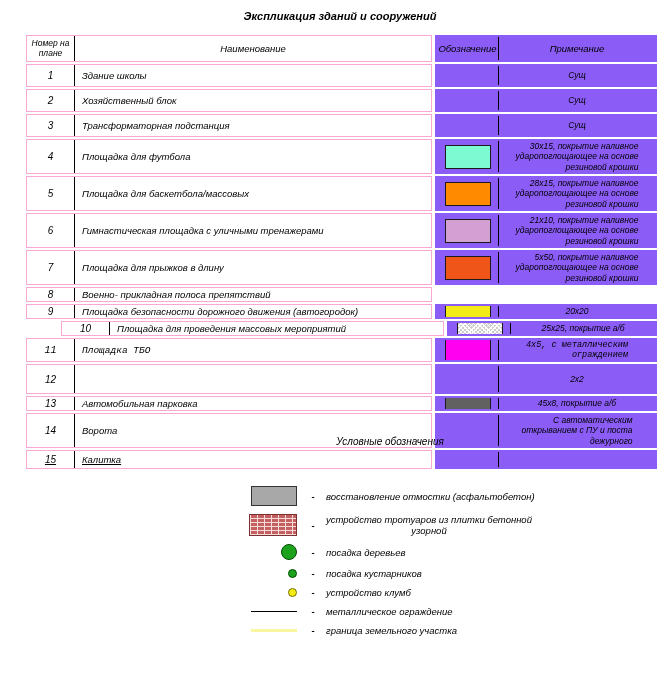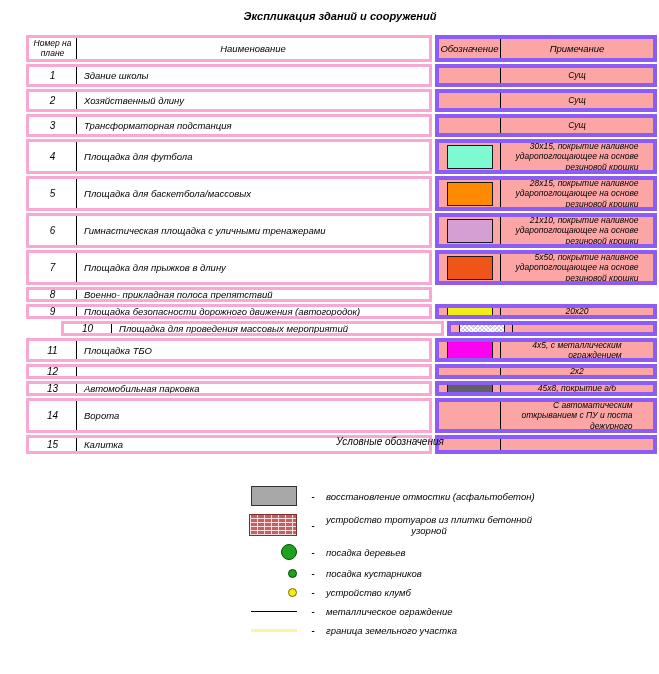--- a/index.html
+++ b/index.html
@@ -8,22 +8,22 @@
     font-family:"Liberation Sans",sans-serif;font-style:italic;color:#000;
     overflow:hidden;
   }
   .doc-title{
     position:absolute;top:10px;left:20px;width:640px;text-align:center;
     font-size:11px;font-weight:bold;
   }
   
   .etable{position:absolute;left:26px;top:35px;width:631px;}
   .trow{display:flex;margin-bottom:2px;}
-  .block-left{display:flex;width:406px;border:3px solid #f9a8d4;box-sizing:border-box;background:#fff;}
-  .block-right{display:flex;width:222px;border:4px solid #8b5cf6;box-sizing:border-box;margin-left:3px;background:#fca5a5;}
+  .block-left{display:flex;width:406px;border:1px solid #f9a8d4;box-sizing:border-box;background:#fff;}
+  .block-right{display:flex;width:222px;border:2px solid #8b5cf6;box-sizing:border-box;margin-left:3px;background:#8b5cf6;}
   .cell{display:flex;align-items:center;justify-content:center;box-sizing:border-box;overflow:hidden;}
   .c1{width:48px;border-right:1px solid #000;font-size:10px;}
   .c2{flex:1;justify-content:flex-start;padding-left:7px;font-size:9.5px;}
   .c3{width:62px;border-right:1px solid #000;}
   .c4{flex:1;font-size:8.5px;line-height:10.5px;text-align:right;white-space:pre-line;padding:0 2px;}
   .thead{height:27px;}
   .thead .c1{font-size:8.5px;line-height:9.5px;text-align:center;white-space:pre-line;justify-content:center;padding-left:0;}
   .thead .c2{justify-content:center;padding-left:0;font-size:9.5px;}
   .thead .c3{font-size:9.5px;}
   .thead .c4{font-size:9.5px;line-height:normal;}
@@ -86,21 +86,21 @@
           <div class="cell c2">Здание школы</div>
         </div>
         <div class="block-right">
           <div class="cell c3"></div>
           <div class="cell c4">Сущ</div>
         </div>
       </div>
       <div class="trow" style="height: 23px;">
         <div class="block-left">
           <div class="cell c1">2</div>
-          <div class="cell c2">Хозяйственный длину</div>
+          <div class="cell c2">Хозяйственный блок</div>
         </div>
         <div class="block-right">
           <div class="cell c3"></div>
           <div class="cell c4">Сущ</div>
         </div>
       </div>
       <div class="trow" style="height: 23px;">
         <div class="block-left">
           <div class="cell c1">3</div>
           <div class="cell c2">Трансформаторная подстанция</div>
@@ -186,36 +186,37 @@
       </div>
       <div class="trow" style="height: 15px; padding-left: 35px;">
         <div class="block-left">
           <div class="cell c1">10</div>
           <div class="cell c2">Площадка для проведения массовых мероприятий</div>
         </div>
         <div class="block-right">
           <div class="cell c3">
             <div class="swatch sw-hatch" style="background-color: rgb(203, 203, 203); height: 13px;"></div>
           </div>
-        </div>
-      </div>
-      <div class="trow" style="height: 24px;">
+          <div class="cell c4">25х25, покрытие а/б</div>
+        </div>
+      </div>
+      <div class="trow" style="height: 24px; font-family: Liberation Mono, monospace;">
         <div class="block-left">
           <div class="cell c1">11</div>
           <div class="cell c2">Площадка ТБО</div>
         </div>
         <div class="block-right">
           <div class="cell c3">
             <div class="swatch sw-solid" style="background-color: rgb(255, 0, 240); height: 22px;"></div>
           </div>
           <div class="cell c4">4х5, с металлическим
 ограждением</div>
         </div>
       </div>
-      <div class="trow" style="height: 15px;">
+      <div class="trow" style="height: 30px;">
         <div class="block-left">
           <div class="cell c1">12</div>
         </div>
         <div class="block-right">
           <div class="cell c3"></div>
           <div class="cell c4">2х2</div>
         </div>
       </div>
       <div class="trow" style="height: 15px;">
         <div class="block-left">
@@ -234,21 +235,21 @@
           <div class="cell c1">14</div>
           <div class="cell c2">Ворота</div>
         </div>
         <div class="block-right">
           <div class="cell c3"></div>
           <div class="cell c4">С автоматическим
 открыванием с ПУ и поста
 дежурного</div>
         </div>
       </div>
-      <div class="trow" style="height: 19px;">
+      <div class="trow" style="height: 19px; text-decoration: underline;">
         <div class="block-left">
           <div class="cell c1">15</div>
           <div class="cell c2">Калитка</div>
         </div>
         <div class="block-right">
           <div class="cell c3"></div>
           <div class="cell c4"></div>
         </div>
       </div>
     </div>

